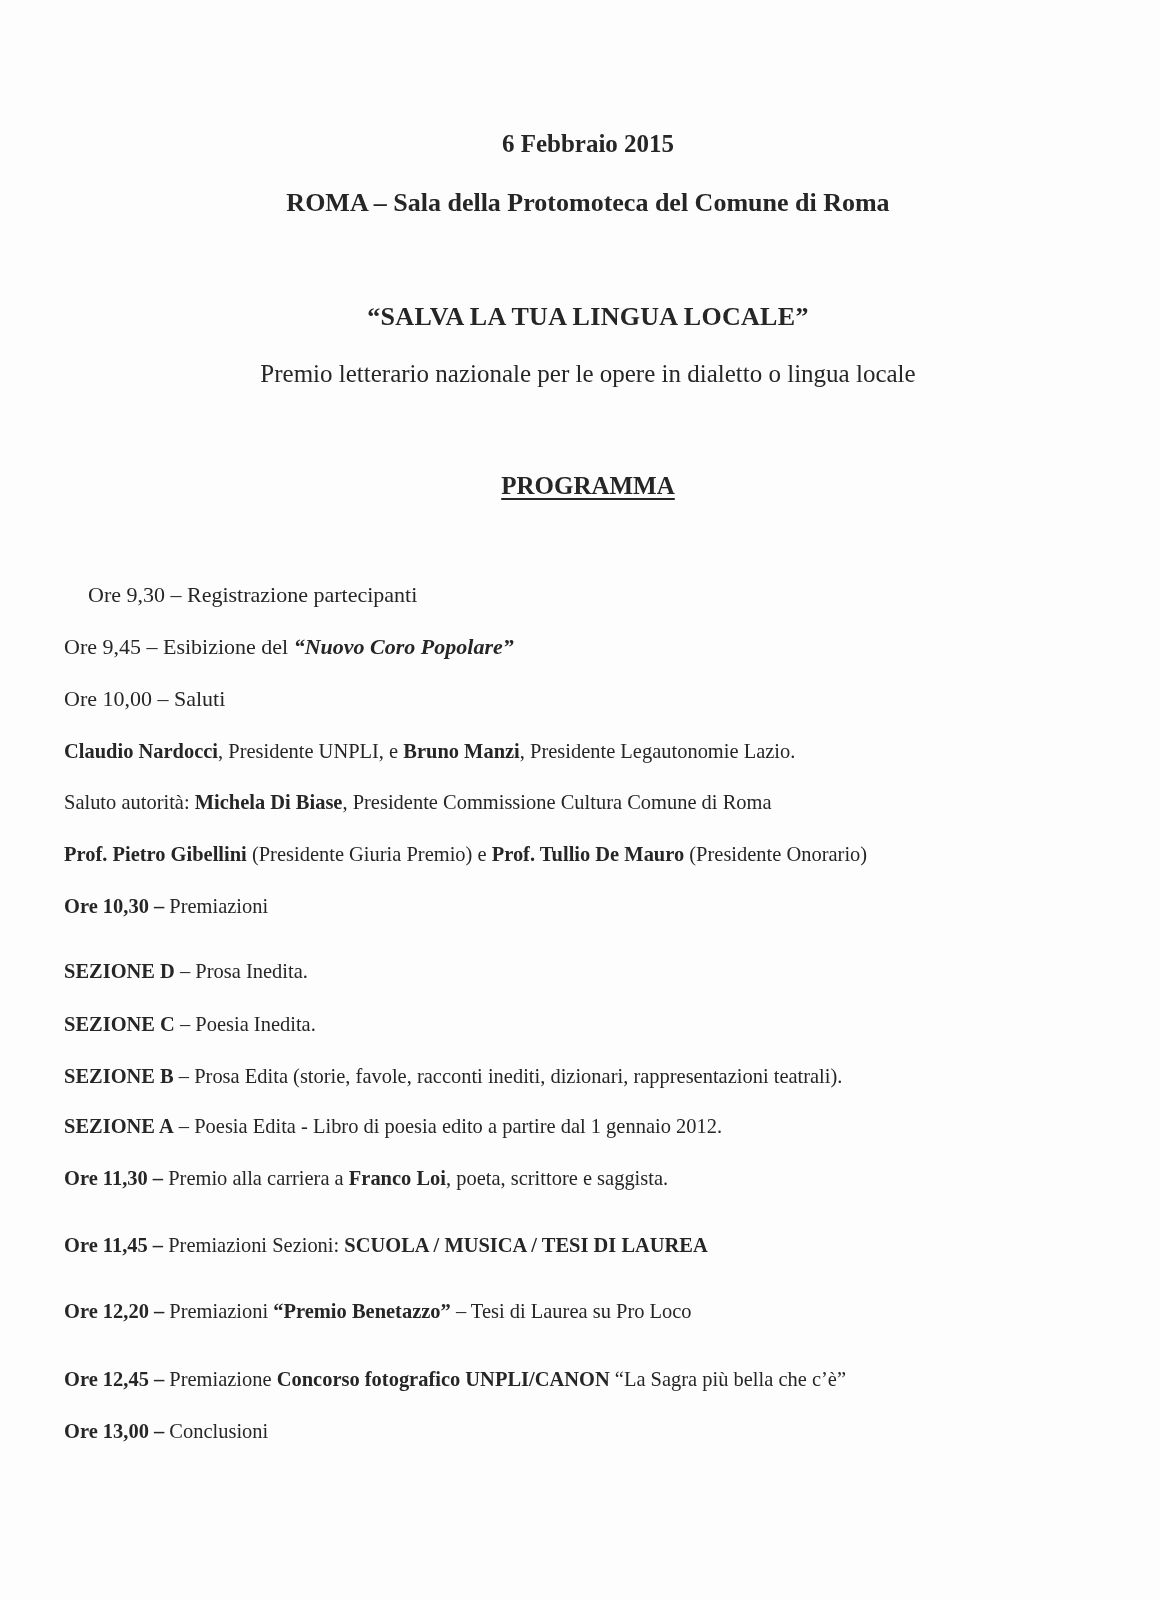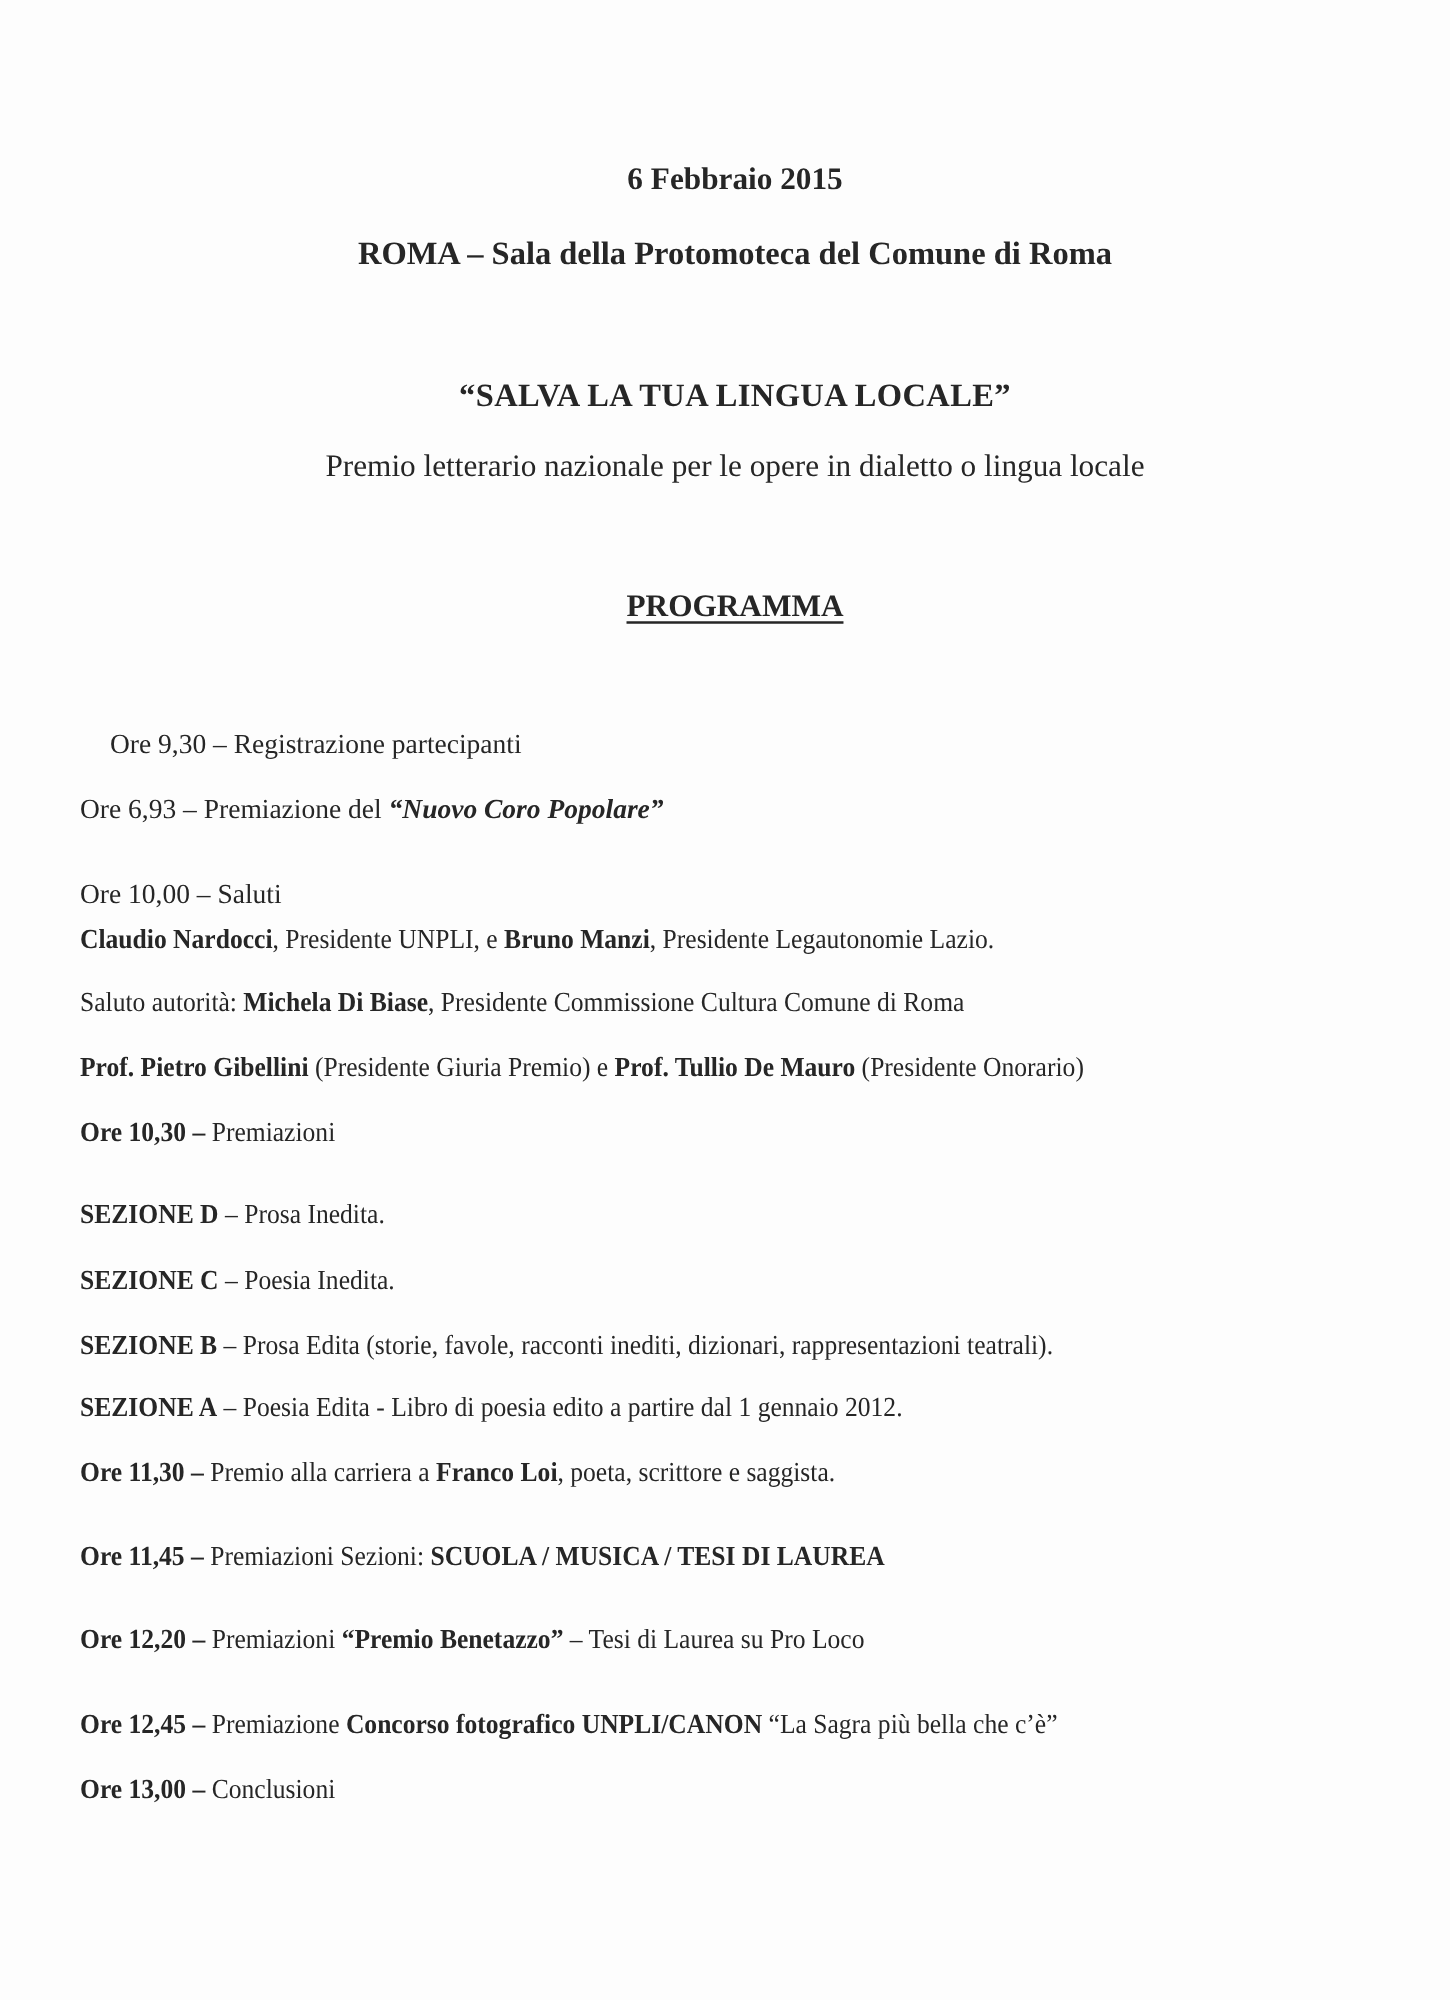--- a/index.html
+++ b/index.html
@@ -32,24 +32,24 @@
   <div class="center subtitle">Premio letterario nazionale per le opere in dialetto o lingua locale</div>
   <div class="center programma">
     <span>PROGRAMMA</span>
   </div>
 
   <div class="line" style="top:582px;margin-left:24px;">
     <span>Ore 9,30</span><span> – </span><span>Registrazione partecipanti</span>
   </div>
 
   <div class="line" style="top:634px;">
-    <span>Ore 6,93</span><span> – </span><span>Premiazione del </span><span class="bi">“Nuovo Coro Popolare”</span>
+    <span>Ore 9,45</span><span> – </span><span>Esibizione del </span><span class="bi">“Nuovo Coro Popolare”</span>
   </div>
 
-  <div class="line" style="top:702px;">
+  <div class="line" style="top:686px;">
     <span>Ore 10,00</span><span> – </span><span>Saluti</span>
   </div>
 
   <div class="line narrow" style="top:738px;">
     <span class="b">Claudio Nardocci</span><span>, Presidente UNPLI, e </span><span class="b">Bruno Manzi</span><span>, Presidente Legautonomie Lazio.</span>
   </div>
 
   <div class="line narrow" style="top:789px;">
     <span>Saluto autorità: </span><span class="b">Michela Di Biase</span><span>, Presidente Commissione Cultura Comune di Roma</span>
   </div>

